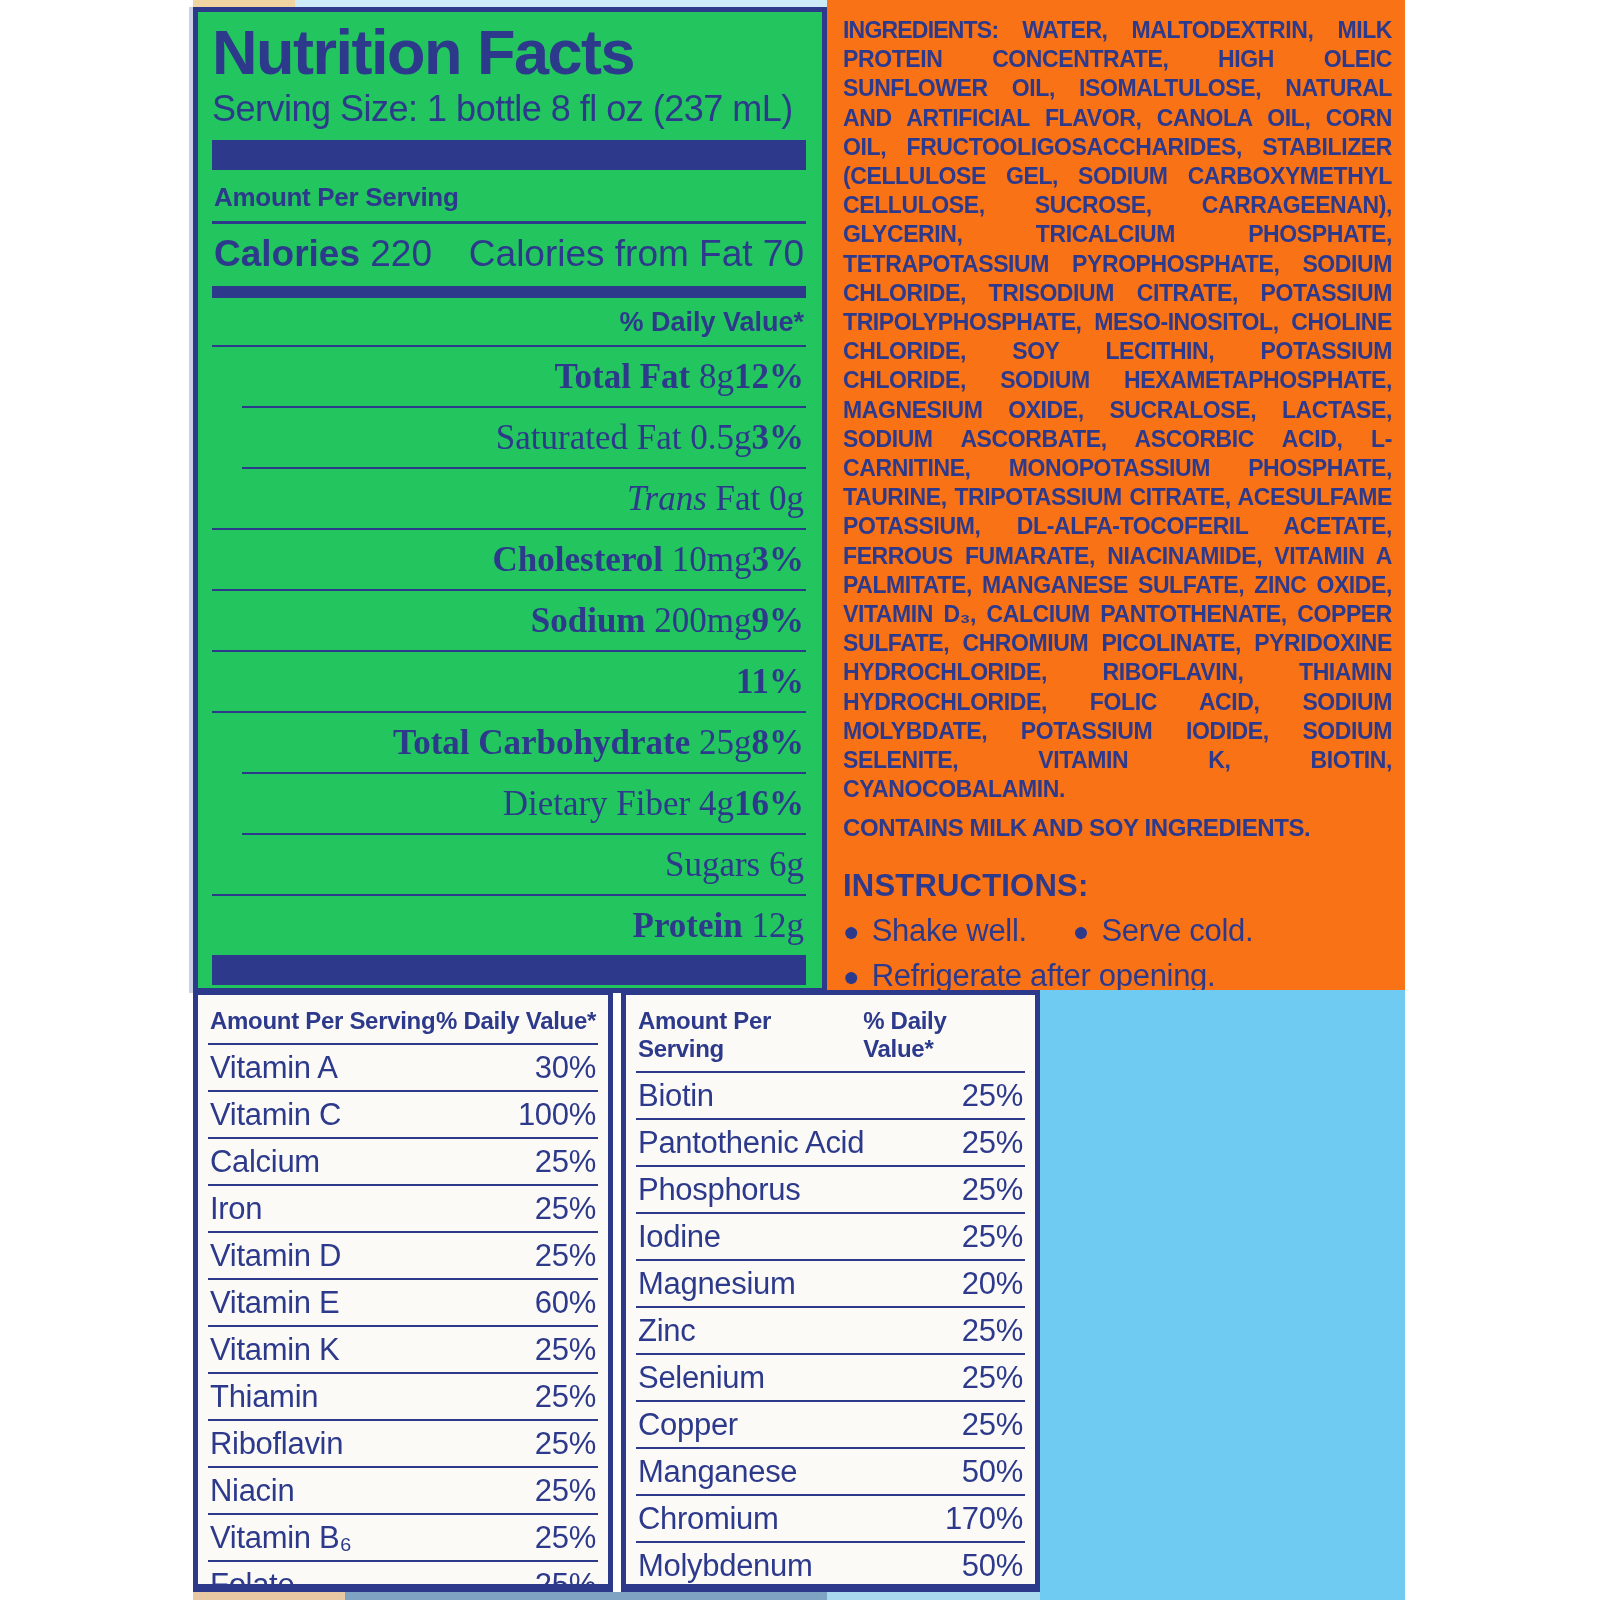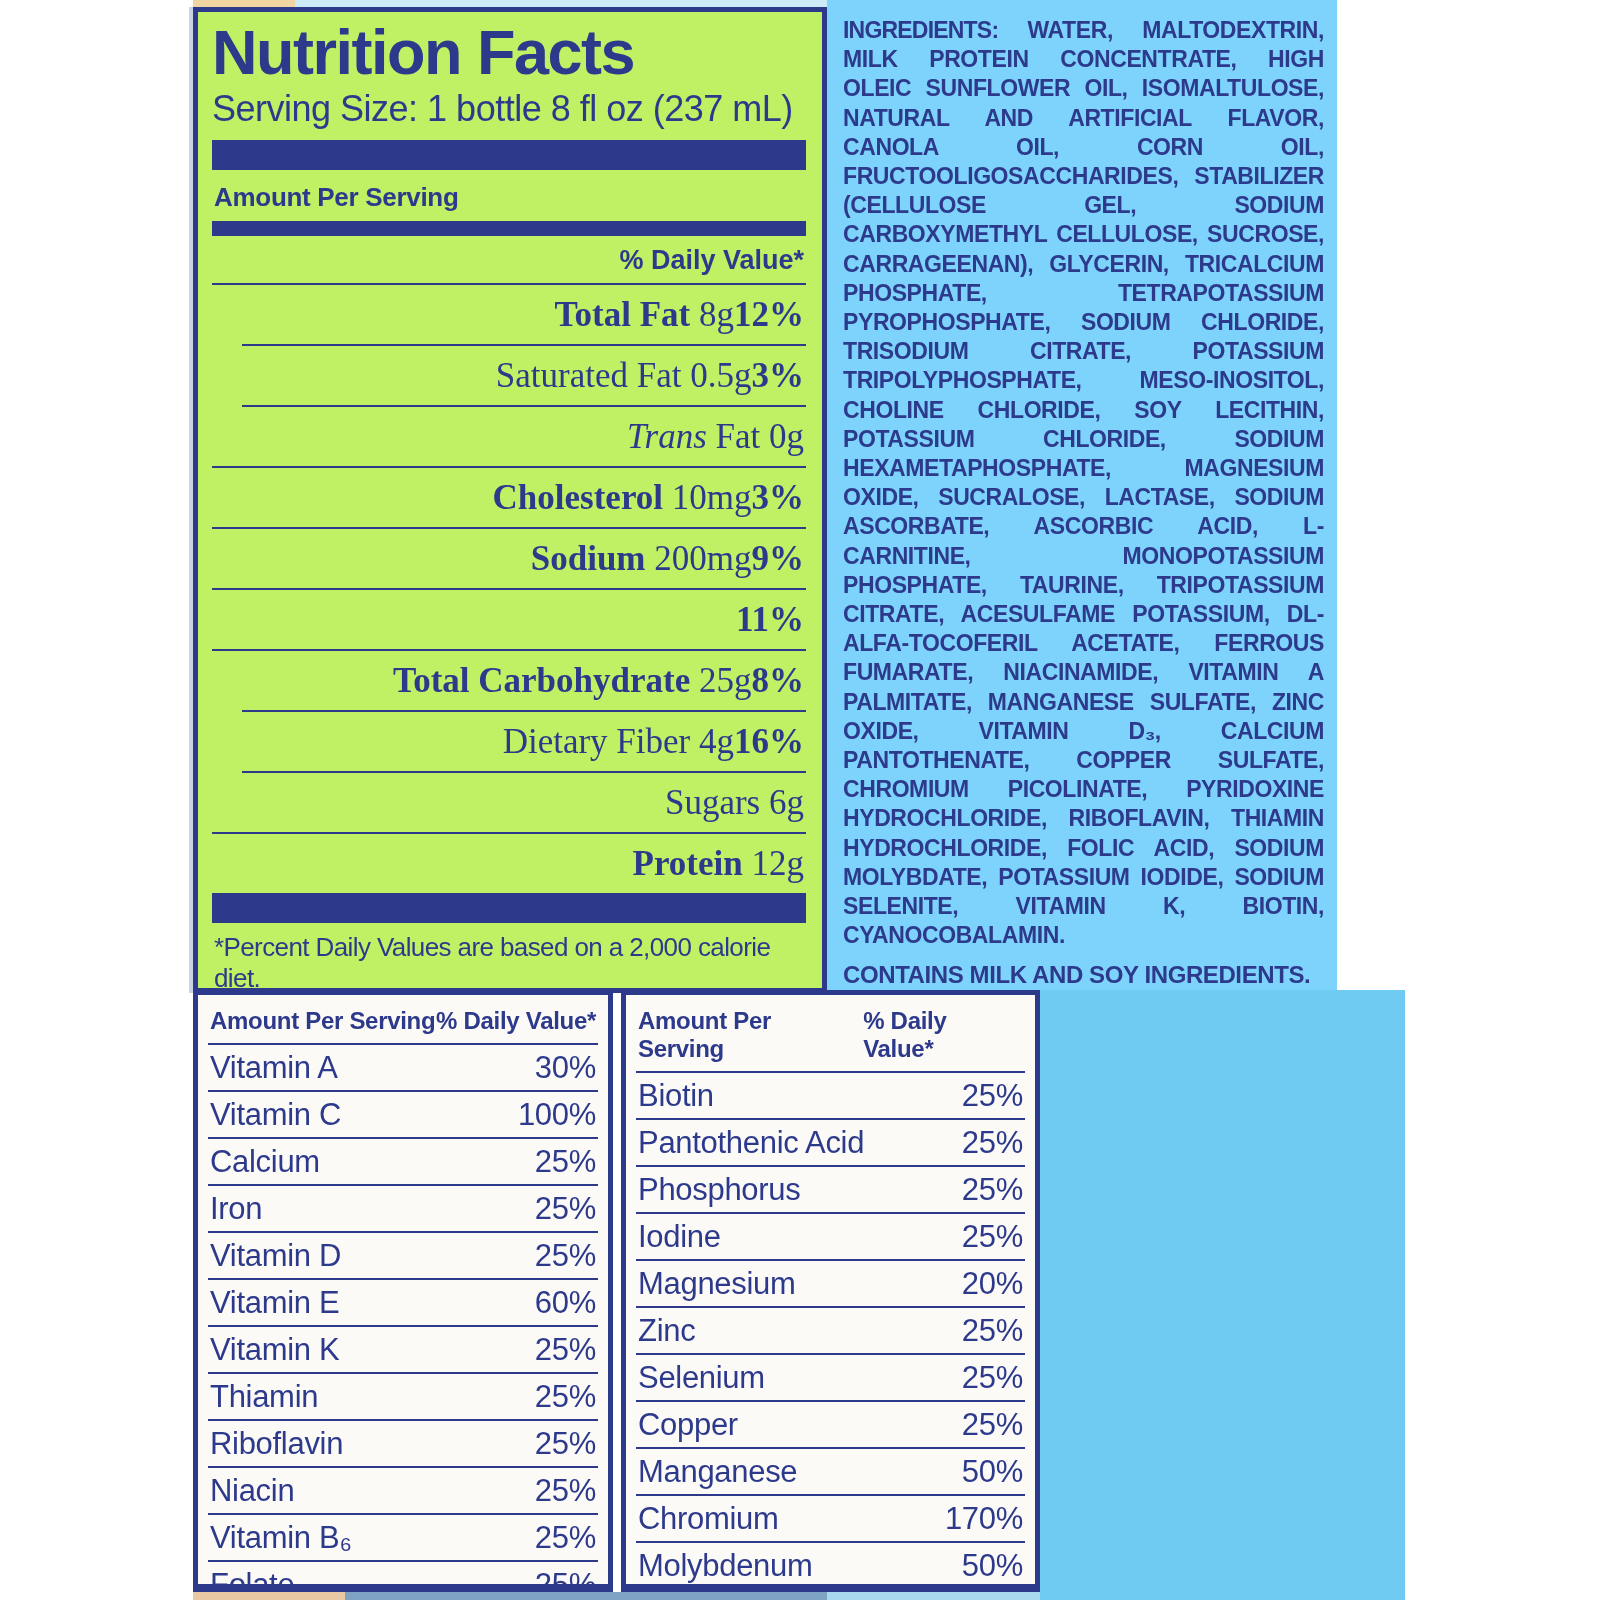--- a/index.html
+++ b/index.html
@@ -10,21 +10,21 @@
     color:#2d3a8c;
   }
   
   .strip { position:absolute; top:0; height:8px; }
   .strip.tan  { left:193px; width:102px; background:#f0d4a2; }
   .strip.blue { left:295px; width:532px; background:#cdeaf8; }
 
   
   .npanel {
     position:absolute; left:193px; top:7px; width:634px; height:986px;
-    box-sizing:border-box; background:#bef264;
+    box-sizing:border-box; background:#22c55e;
     border:5px solid #2d3a8c; box-shadow:-4px 0 0 rgba(100,130,180,.35);
     padding:8px 16px 0 14px; overflow:hidden;
   }
   .ntitle { font-size:63px; font-weight:700; letter-spacing:-1.5px; line-height:1.04; }
   .nserv  { font-size:36px; margin-top:2px; letter-spacing:-0.5px; }
   .bar    { background:#2d3a8c; }
   .bar.thick { height:30px; margin-top:10px; }
   .bar.mid   { height:12px; }
   .bar.foot  { height:30px; }
   .aps { font-size:26px; font-weight:700; margin-top:12px; padding:0 0 8px 2px;
@@ -36,22 +36,22 @@
   .nrow { display:flex; justify-content:flex-end; align-items:baseline;
           border-top:2.5px solid #2d3a8c; padding:10px 2px 9px; font-size:35px;font-family:Liberation Serif, serif; }
   .nrow.sub { margin-left:30px; }
   .nrow .b  { font-weight:700; }
   .nrow .it { font-style:italic; }
   .nrow .ndv { font-weight:700; }
   .nfoot { font-size:26px; padding:9px 0 0 2px; letter-spacing:-0.6px; }
 
   
   .ipanel {
-    position:absolute; left:827px; top:0; width:510px; height:990px;
-    box-sizing:border-box; background:#7dd3fc;
+    position:absolute; left:827px; top:0; width:578px; height:990px;
+    box-sizing:border-box; background:#f97316;
     padding:16px 13px 0 16px; overflow:hidden;
   }
   .ingr { font-size:23px; font-weight:700; line-height:1.27; letter-spacing:-0.4px;
           text-align:justify; word-spacing:1px; margin:0; }
   .ingr .ih { letter-spacing:-0.8px; }
   .contains { font-size:24px; font-weight:700; letter-spacing:-0.4px; margin-top:10px; }
   .insh { font-size:31px; font-weight:700; margin-top:26px; letter-spacing:0.2px; }
   .brow { display:flex; align-items:baseline; font-size:31px; margin-top:9px;
           letter-spacing:-0.3px; }
   .brow .dot { font-size:28px; margin-right:12px; }
@@ -87,20 +87,24 @@
 <div class="stage">
 
   <div class="strip tan"></div>
   <div class="strip blue"></div>
 
   <div class="npanel">
     <div class="ntitle">Nutrition Facts</div>
     <div class="nserv">Serving Size: 1 bottle 8 fl oz (237 mL)</div>
     <div class="bar thick"></div>
     <div class="aps">Amount Per Serving</div>
+    <div class="calrow">
+      <span><span class="cl">Calories</span> <span>220</span></span>
+      <span>Calories from Fat 70</span>
+    </div>
     <div class="bar mid"></div>
     <div class="dvh">% Daily Value*</div>
 
     <div class="nrow">
       <span><span class="b">Total Fat</span> <span>8g</span></span>
       <span class="ndv">12%</span>
     </div>
     <div class="nrow sub">
       <span><span>Saturated Fat</span> <span>0.5g</span></span>
       <span class="ndv">3%</span>

